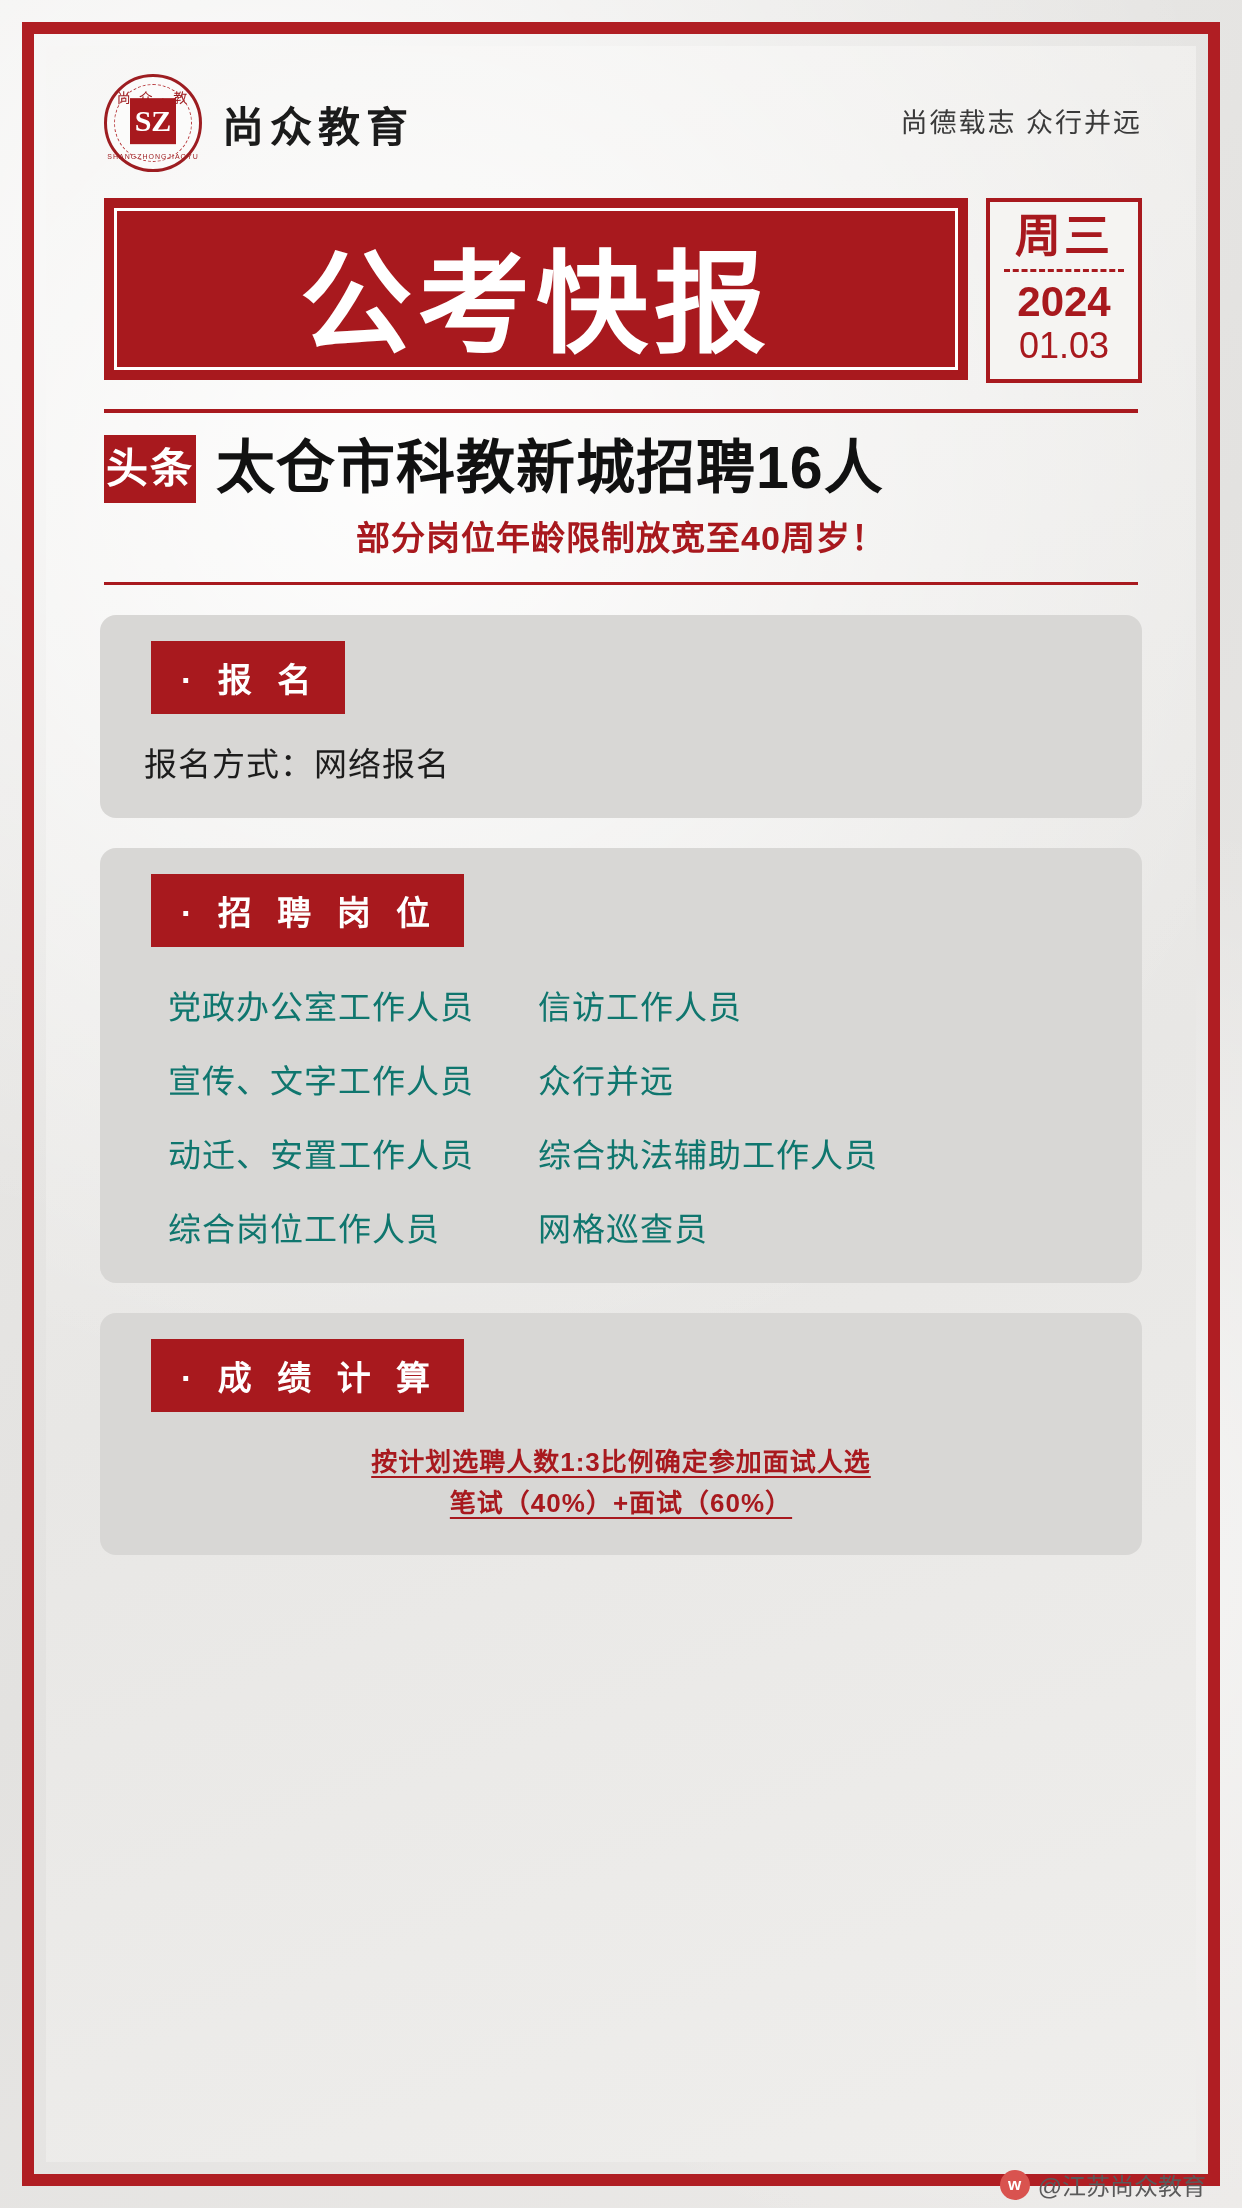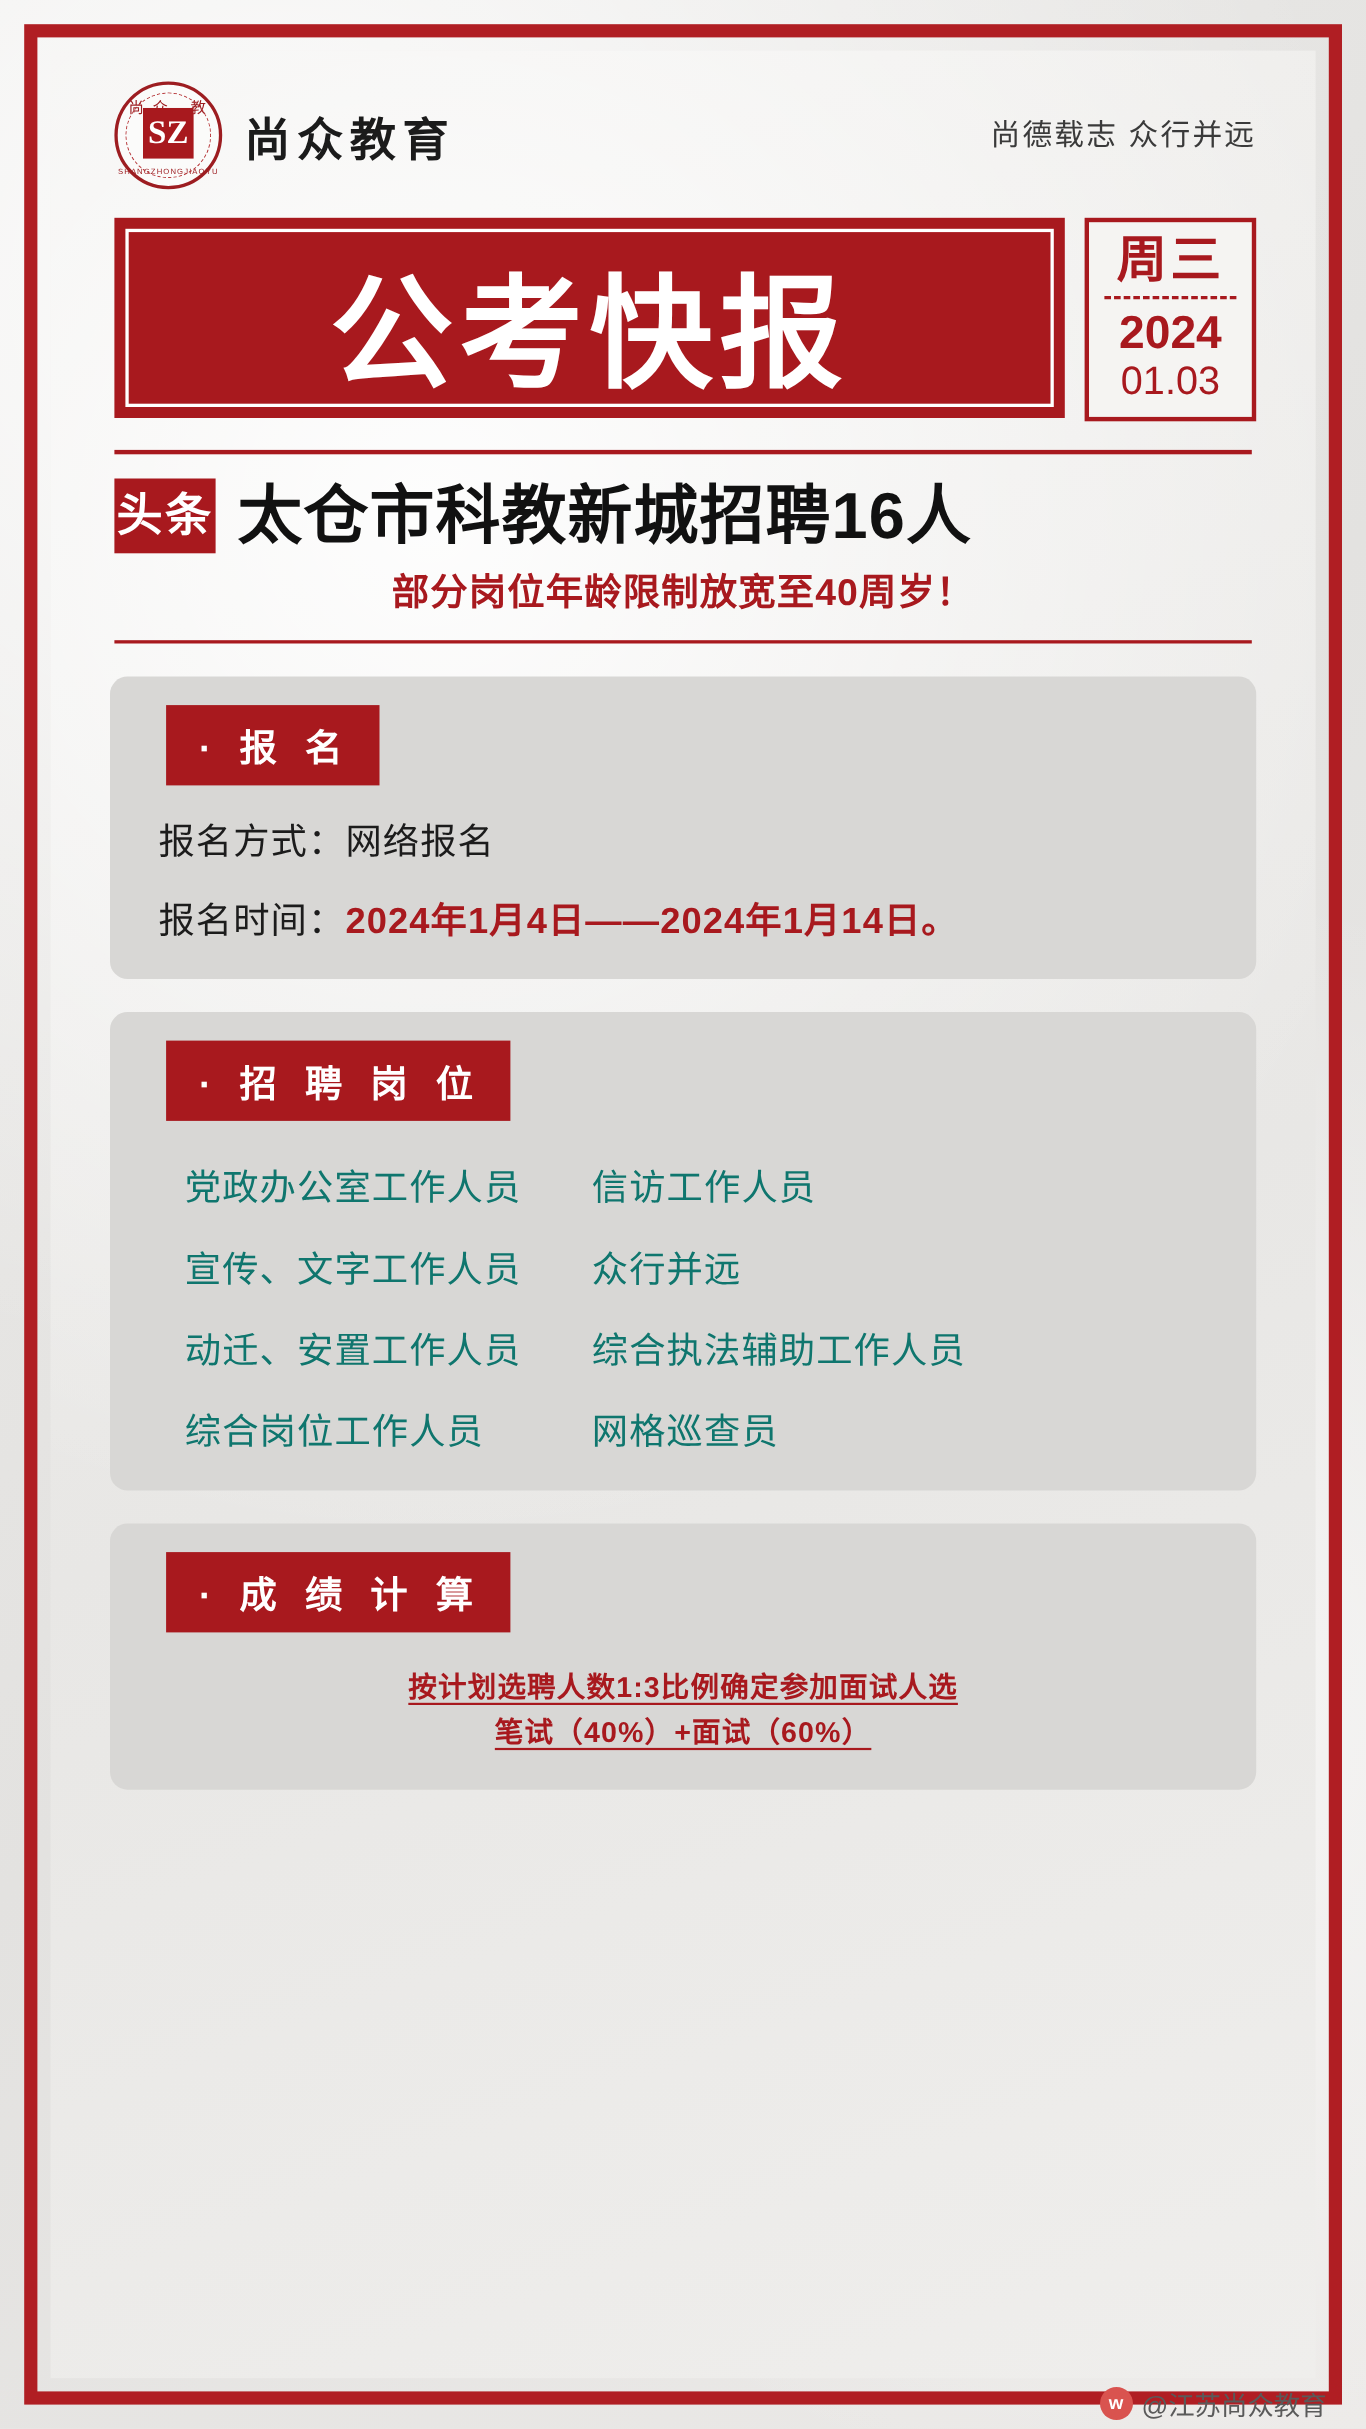--- a/index.html
+++ b/index.html
@@ -185,21 +185,20 @@
   }
 
   
   .rule {
     margin: 26px 34px 0 34px;
     border-top: 4px solid #a8191e;
   }
   .rule.thin { border-top-width: 3px; }
   .headline-row {
     display: flex;
-    align-items: center;
     margin: 22px 34px 0 34px;
     gap: 20px;
   }
   .tag {
     background: #a8191e;
     color: #fff;
     width: 92px;
     padding: 10px 0;
     text-align: center;
     font-size: 42px;
@@ -345,23 +344,20 @@
       </div>
     </div>
     <div class="headline-sub">部分岗位年龄限制放宽至40周岁！</div>
 
     <div class="rule thin" style="margin-top:22px;"></div>
 
     <div class="section">
       <div class="section-label">· 报 名</div>
       <div class="kv">
         <span>报名方式：</span><span>网络报名</span>
-      </div>
-      <div class="kv">
-        <span>报名时间：</span><span class="val-red">2024年1月4日——2024年1月14日。</span>
       </div>
     </div>
 
     <div class="section">
       <div class="section-label">· 招 聘 岗 位</div>
       <div class="jobs-grid">
         <div>党政办公室工作人员</div>
         <div>信访工作人员</div>
         <div>宣传、文字工作人员</div>
         <div>众行并远</div>

